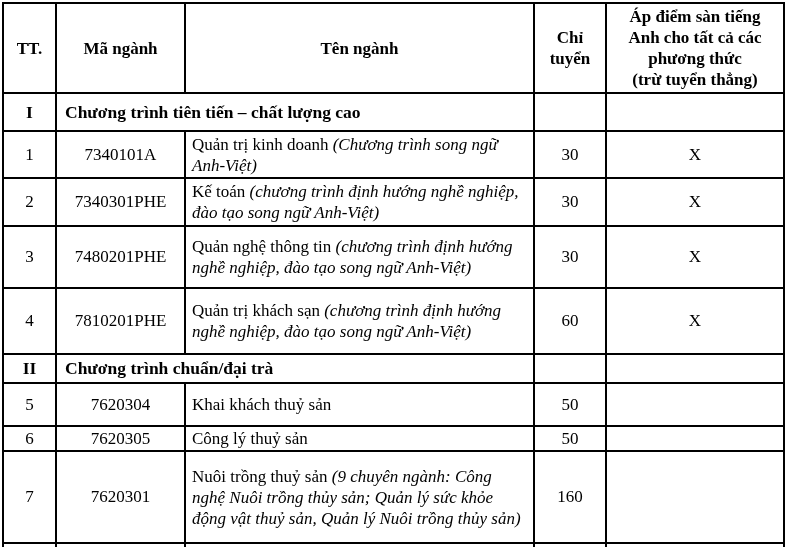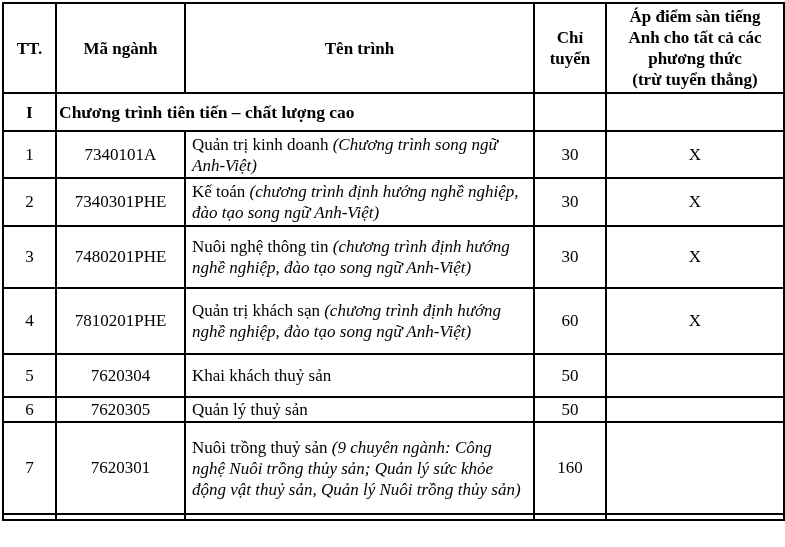--- a/index.html
+++ b/index.html
@@ -36,41 +36,41 @@
     padding: 1px 6px 1px 6px;
     line-height: 21px;
     border-radius: 18px;
   }
   .c-name i { font-style: italic; }
   .section-tt { font-weight: bold; text-align: center; font-size: 17.5px; }
   .section-title {
     font-weight: bold;
     text-align: left;
     font-size: 17.5px;
-    padding-left: 2px;
+    padding-left: 8px;
   }
   tr.partial-row td { border-bottom: 2px solid #000; }
 </style>
 </head>
 <body>
 
 <table class="doc-table">
   <colgroup>
     <col style="width:53px">
     <col style="width:129px">
     <col style="width:349px">
     <col style="width:72px">
     <col style="width:178px">
   </colgroup>
 
   <tbody>
       <tr style="height:90px">
     <th>TT.</th>
     <th>Mã ngành</th>
-    <th>Tên trình</th>
+    <th>Tên ngành</th>
     <th class="multiline">Chỉ
 tuyển</th>
     <th class="multiline">Áp điểm sàn tiếng
 Anh cho tất cả các
 phương thức
 (trừ tuyển thẳng)</th>
   </tr>
 
   <tr style="height:38px">
     <td class="section-tt">I</td>
@@ -91,46 +91,52 @@
     <td class="c-center">2</td>
     <td class="c-center">7340301PHE</td>
     <td class="c-name"><span>Kế toán</span> <i>(chương trình định hướng nghề nghiệp, đào tạo song ngữ Anh-Việt)</i></td>
     <td class="c-center">30</td>
     <td class="c-center">X</td>
   </tr>
 
   <tr style="height:62px">
     <td class="c-center">3</td>
     <td class="c-center">7480201PHE</td>
-    <td class="c-name"><span>Nuôi nghệ thông tin</span> <i>(chương trình định hướng nghề nghiệp, đào tạo song ngữ Anh-Việt)</i></td>
+    <td class="c-name"><span>Quản nghệ thông tin</span> <i>(chương trình định hướng nghề nghiệp, đào tạo song ngữ Anh-Việt)</i></td>
     <td class="c-center">30</td>
     <td class="c-center">X</td>
   </tr>
 
   <tr style="height:66px">
     <td class="c-center">4</td>
     <td class="c-center">7810201PHE</td>
     <td class="c-name"><span>Quản trị khách sạn</span> <i>(chương trình định hướng nghề nghiệp, đào tạo song ngữ Anh-Việt)</i></td>
     <td class="c-center">60</td>
     <td class="c-center">X</td>
   </tr>
 
+  <tr style="height:29px">
+    <td class="section-tt">II</td>
+    <td class="section-title" colspan="2">Chương trình chuẩn/đại trà</td>
+    <td class="c-center"></td>
+    <td class="c-center"></td>
+  </tr>
 
   <tr style="height:43px">
     <td class="c-center">5</td>
     <td class="c-center">7620304</td>
     <td class="c-name"><span>Khai khách thuỷ sản</span> <i></i></td>
     <td class="c-center">50</td>
     <td class="c-center"></td>
   </tr>
 
   <tr style="height:24px">
     <td class="c-center">6</td>
     <td class="c-center">7620305</td>
-    <td class="c-name"><span>Quản lý thuỷ sản</span> <i></i></td>
+    <td class="c-name"><span>Công lý thuỷ sản</span> <i></i></td>
     <td class="c-center">50</td>
     <td class="c-center"></td>
   </tr>
 
   <tr style="height:92px">
     <td class="c-center">7</td>
     <td class="c-center">7620301</td>
     <td class="c-name"><span>Nuôi trồng thuỷ sản</span> <i>(9 chuyên ngành: Công nghệ Nuôi trồng thủy sản; Quản lý sức khỏe động vật thuỷ sản, Quản lý Nuôi trồng thủy sản)</i></td>
     <td class="c-center">160</td>
     <td class="c-center"></td>

